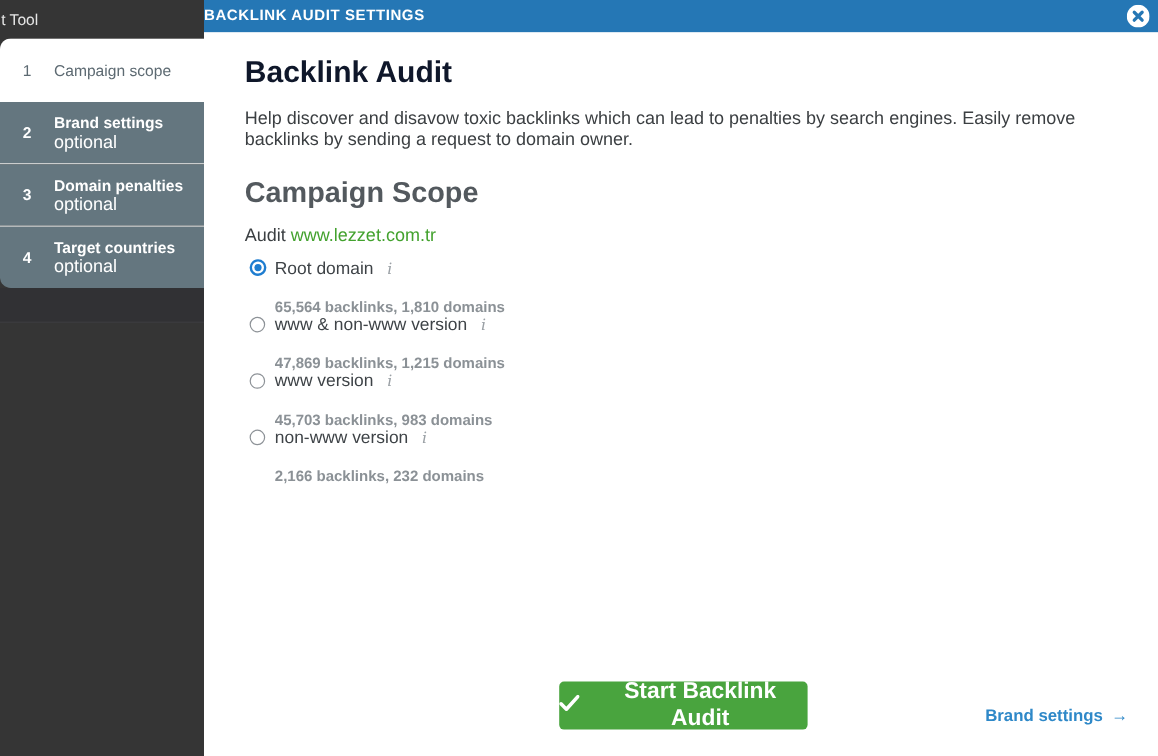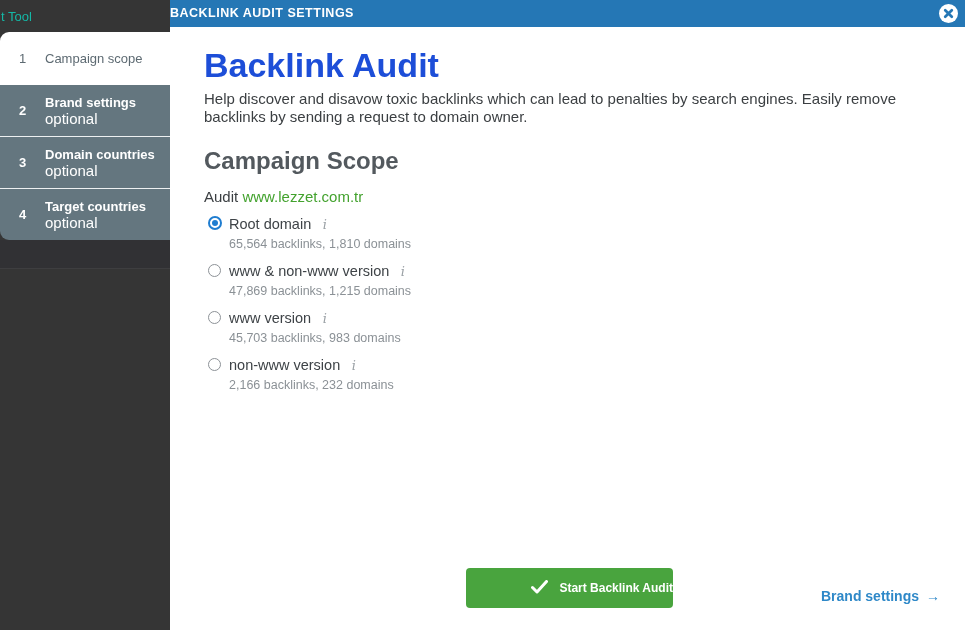--- a/index.html
+++ b/index.html
@@ -1,21 +1,21 @@
 <!DOCTYPE html>
 <html><head>
 <meta charset="utf-8">
 <style>
   * { margin:0; padding:0; box-sizing:border-box; }
   body { font-family:"Liberation Sans", sans-serif; background:#fff; }
   .screen { position:relative; width:965px; height:630px; overflow:hidden; background:#fff; }
 
   
   .backdrop { position:absolute; left:0; top:0; width:170px; height:630px; background:#353535; }
-  .backdrop-title { position:absolute; left:1px; top:9px; font-size:13px; color:#14b8a6; white-space:nowrap; }
+  .backdrop-title { position:absolute; left:1px; top:9px; font-size:13px; color:#e5e5e5; white-space:nowrap; }
   .backdrop-strip { position:absolute; left:0; top:240px; width:170px; height:29px; background:#313134; border-bottom:1px solid #3e3e40; }
   .backdrop-btn { position:absolute; left:37px; top:228px; width:62px; height:26px; background:#0d2b3f; border-radius:5px; }
 
   
   .modal-header { position:absolute; left:170px; top:0; width:795px; height:27px; background:#2577b5; }
   .modal-header-title { line-height:27px; text-align:left; color:#ffffff; font-size:12.5px; font-weight:bold; letter-spacing:0.5px; }
   .close-btn { position:absolute; right:7px; top:4px; width:19px; height:19px; cursor:pointer; background:none; border:none; padding:0; }
 
   
   .modal-body { position:absolute; left:170px; top:27px; width:795px; height:603px; background:#ffffff; }
@@ -26,36 +26,36 @@
   .step-num { width:45px; text-align:center; font-size:13px; flex:0 0 45px; }
   .step-label { font-size:13px; line-height:16px; }
   .step-note { font-size:15px; line-height:15px; font-weight:normal; }
   .step-active { background:#ffffff; color:#5d6a72; height:53px; }
   .step-gray { background:#64767f; color:#ffffff; height:51px; }
   .step-gray .step-label { font-weight:bold; }
   .step-gray .step-num { font-weight:bold; }
   .step-sep { height:1px; background:#edf0f1; }
 
   
-  .page-title { position:absolute; left:204px; top:46px; font-size:34px; color:#1d4ed8; }
+  .page-title { position:absolute; left:204px; top:46px; font-size:25px; color:#0f172a; }
   .page-desc { position:absolute; left:204px; top:90px; width:740px; font-size:15px; line-height:18px; color:#3b3f42; }
   .section-title { position:absolute; left:204px; top:147px; font-size:24px; color:#53595e; }
   .audit-line { position:absolute; left:204px; top:188px; font-size:15px; color:#3b3f42; }
   .audit-domain { color:#43a22e; text-decoration:none; cursor:pointer;margin-top:20px; }
 
   .options { position:absolute; left:208px; top:215px; }
   .option { position:relative; height:47px; padding-left:21px; }
   .radio { position:absolute; left:0; top:2px; width:13px; height:13px; border-radius:50%; border:1px solid #8d9297; background:#fff; cursor:pointer; }
   .radio.selected { width:14px; height:14px; border:2px solid #1f7dd0; top:1px; }
   .radio.selected::after { content:""; position:absolute; left:2px; top:2px; width:6px; height:6px; border-radius:50%; background:#1f7dd0; }
   .option-label { font-size:14.5px; color:#3e4347; cursor:pointer; }
   .info-i { display:inline-block; font-family:"DejaVu Serif", serif; font-style:italic; font-size:13px; color:#9aa0a5; margin-left:7px; cursor:pointer; }
-  .option-stats { font-size:12.5px; color:#8b9196; margin-top:4px; }
+  .option-stats { font-size:12.5px; color:#8b9196; margin-top:16px;font-weight:bold; }
 
-  .start-btn { position:absolute; left:466px; top:568px; width:207px; height:40px; background:#49a43e; border:none; border-radius:4px; color:#ffffff; font-family:"Liberation Sans", sans-serif; font-size:12px; font-weight:bold; display:flex; align-items:center; justify-content:flex-end; gap:11px; cursor:pointer; }
+  .start-btn { position:absolute; left:466px; top:568px; width:207px; height:40px; background:#49a43e; border:none; border-radius:4px; color:#ffffff; font-family:"Liberation Sans", sans-serif; font-size:19px; font-weight:bold; display:flex; align-items:center; justify-content:flex-end; gap:11px; cursor:pointer; }
   .next-link { position:absolute; right:25px; top:588px; font-size:14px; font-weight:bold; color:#2e88c8; text-decoration:none; cursor:pointer;text-align:center; }
   .next-arrow { font-weight:normal; margin-left:7px; }
 </style>
 </head>
 <body>
 
 <div class="screen">
 
   <div class="backdrop">
     <div class="backdrop-title">t Tool</div>
@@ -88,21 +88,21 @@
       <div class="step-num">2</div>
       <div>
         <div class="step-label">Brand settings</div>
         <div class="step-note">optional</div>
       </div>
     </div>
     <div class="step-sep"></div>
     <div class="step step-gray">
       <div class="step-num">3</div>
       <div>
-        <div class="step-label">Domain countries</div>
+        <div class="step-label">Domain penalties</div>
         <div class="step-note">optional</div>
       </div>
     </div>
     <div class="step-sep"></div>
     <div class="step step-gray">
       <div class="step-num">4</div>
       <div>
         <div class="step-label">Target countries</div>
         <div class="step-note">optional</div>
       </div>

